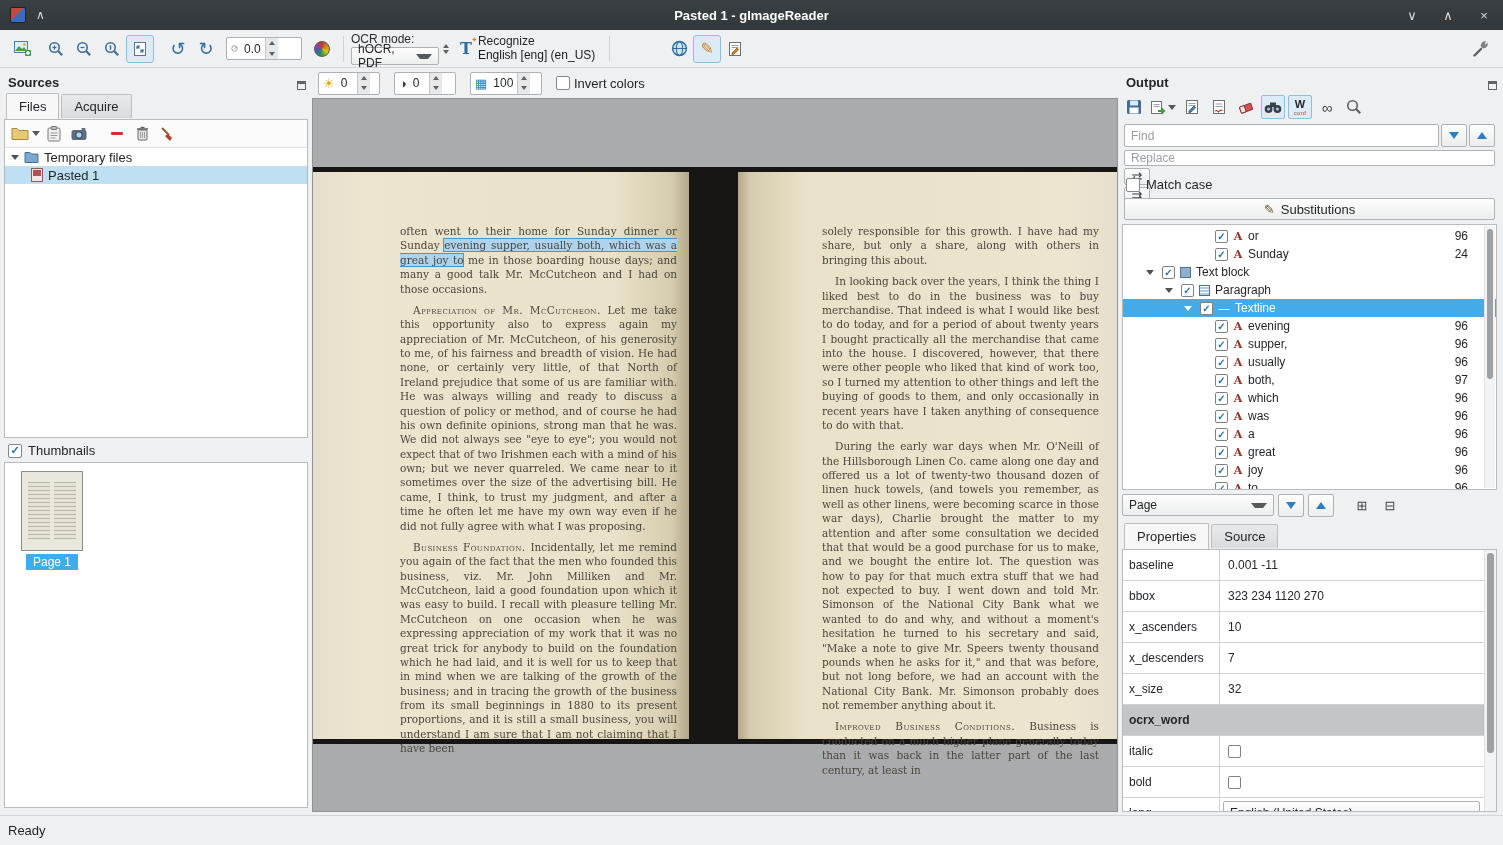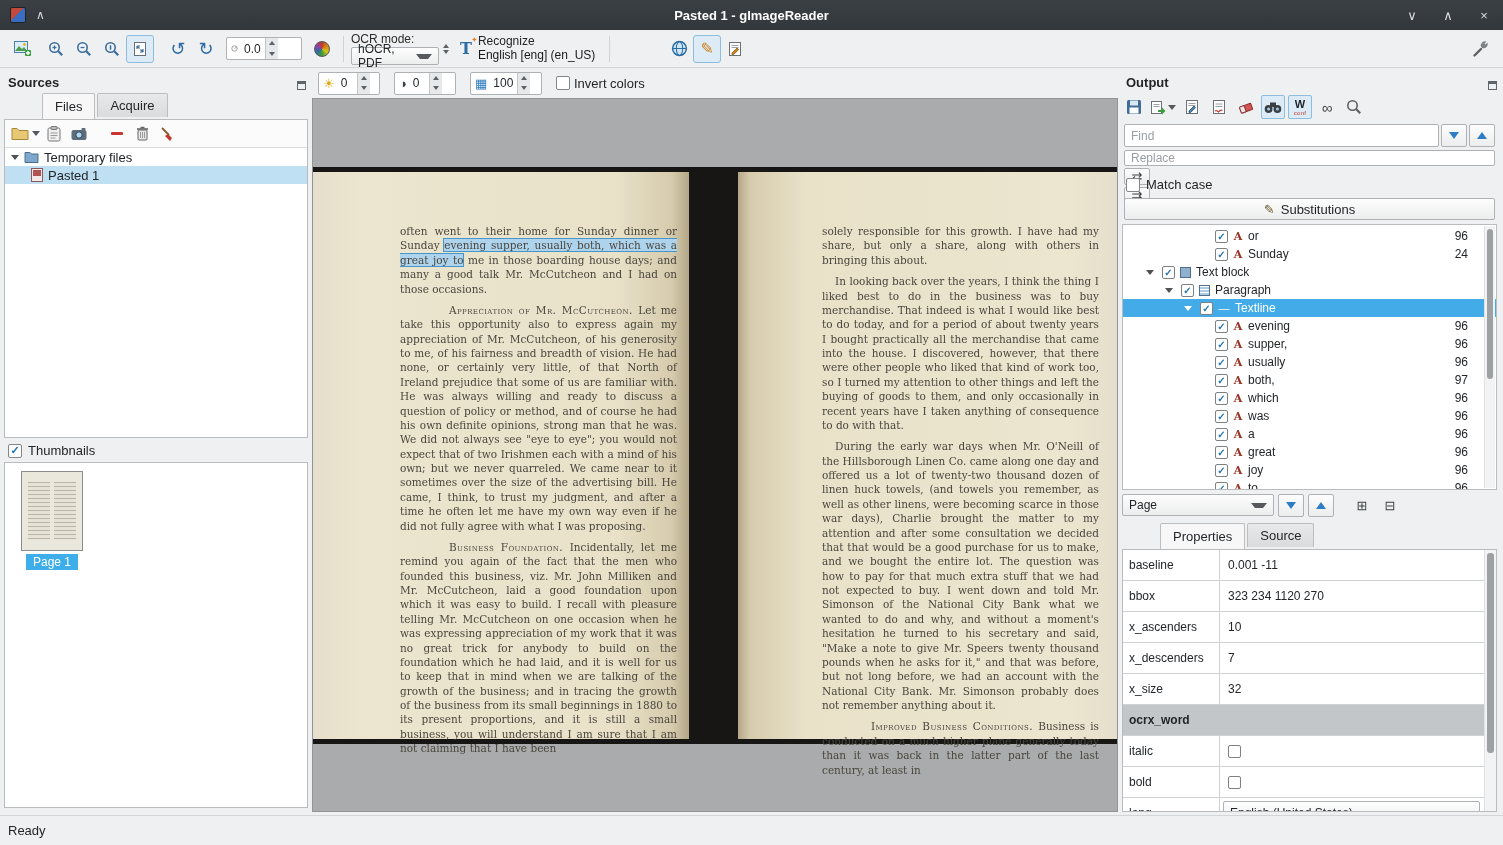--- a/index.html
+++ b/index.html
@@ -44,21 +44,21 @@
   .rec-ic::after { content:""; position:absolute; right:-5px; top:-2px; width:5px; height:5px; background:#e67e22; clip-path:polygon(50% 0,65% 35%,100% 50%,65% 65%,50% 100%,35% 65%,0 50%,35% 35%); }
   .rec-text { display:flex; flex-direction:column; line-height:1.15; text-align:left; }
   .rec-line1 { font-size:12px; }
   .rec-line2 { font-size:12px; color:#1a1a1a; }
   .marker-glyph { color:#d08019; font-size:16px; }
   .wrench-btn { margin-left:auto; }
 
   
   .panel-header { display:flex; align-items:flex-end; font-weight:bold; font-size:13px; height:18px; }
   .detach { margin-left:auto; width:9px; height:9px; border:1px solid #5f666b; background:#eff0f1; box-shadow:inset 0 2px 0 #5f666b; }
-  .tabs { display:flex; align-items:flex-start; height:26px;margin-left:36px; }
+  .tabs { display:flex; align-items:center; height:26px; }
   .tab { height:24px; padding:0 12px; display:flex; align-items:center; font-size:13px; background:linear-gradient(#e8e9ea,#d9dbdd); border:1px solid #bcbebf; border-bottom:none; margin-right:2px; border-radius:2px 2px 0 0; }
   .tab.active { background:#f7f7f8; height:26px; font-weight:normal; }
   .whitebox { background:#fff; border:1px solid #b9bbbc; }
 
   
   .sources-panel { position:absolute; left:4px; top:72px; width:304px; height:740px; }
   .src-header { position:absolute; top:0; left:4px; right:2px; }
   .src-tabs { position:absolute; top:21px; left:2px; }
   .file-box { position:absolute; top:47px; left:0; right:0; height:319px; }
   .file-toolbar { height:28px; border-bottom:1px solid #dcdddd; display:flex; align-items:center; padding:0 4px; gap:3px; background:#fbfbfc; }
@@ -83,21 +83,21 @@
   .sun { color:#e2a917; } .half-circle { color:#3a3f44; } .dots { color:#2e7bbd; }
   .checkbox { width:14px; height:14px; border:1px solid #82878b; background:#fff; border-radius:2px; display:inline-flex; align-items:center; justify-content:center; font-size:11px; font-weight:bold; color:#2575b0; }
   .canvas { position:absolute; top:30px; left:0; right:0; bottom:0; background:#a9abac; border:1px solid #8f9496; overflow:hidden; }
   .book { position:absolute; left:50%; transform:translateX(-50%); top:68px; width:842px; height:577px; background:#171614; }
   .pageL { position:absolute; left:0; top:5px; bottom:5px; width:395px; background:linear-gradient(to right,#c9bfa3 0,#e5decc 16px,#ece5cf 70px,#e9e2c9 320px,#d6cbad 378px,#b3a788 395px); }
   .pageR { position:absolute; right:0; top:5px; bottom:5px; width:398px; background:linear-gradient(to left,#c9bfa3 0,#e5decc 16px,#ece5cf 70px,#e9e2c9 330px,#d6cbad 386px,#b3a788 398px); }
   .ptext { position:absolute; top:52px; width:277px; font-family:"DejaVu Serif",serif; font-size:10.5px; line-height:1.37; color:#4a463e; text-align:justify; }
   .ptext-left { left:106px; } .ptext-right { left:84px; }
   .ptext p { margin-bottom:7px; }
   .ptext p.ind { text-indent:13px; }
-  .sc { font-variant:small-caps; letter-spacing:.4px;margin-left:36px; }
+  .sc { font-variant:small-caps; letter-spacing:.4px; }
   .hl { background:#aed3ec; box-shadow:0 0 0 1px #4795c9; }
 
   
   .output-panel { position:absolute; left:1120px; top:72px; width:379px; height:740px; }
   .out-header { position:absolute; top:0; left:6px; right:2px; }
   .out-toolbar { position:absolute; top:22px; left:2px; right:2px; height:26px; display:flex; align-items:center; gap:3px; }
   .obtn { height:24px; min-width:24px; display:flex; align-items:center; justify-content:center; border:1px solid transparent; border-radius:2px; }
   .obtn.active { background:#dcebf6; border-color:#8cbede; }
   .wconf { display:flex; flex-direction:column; align-items:center; line-height:1; }
   .wconf-top { font-weight:bold; font-size:11px; }

